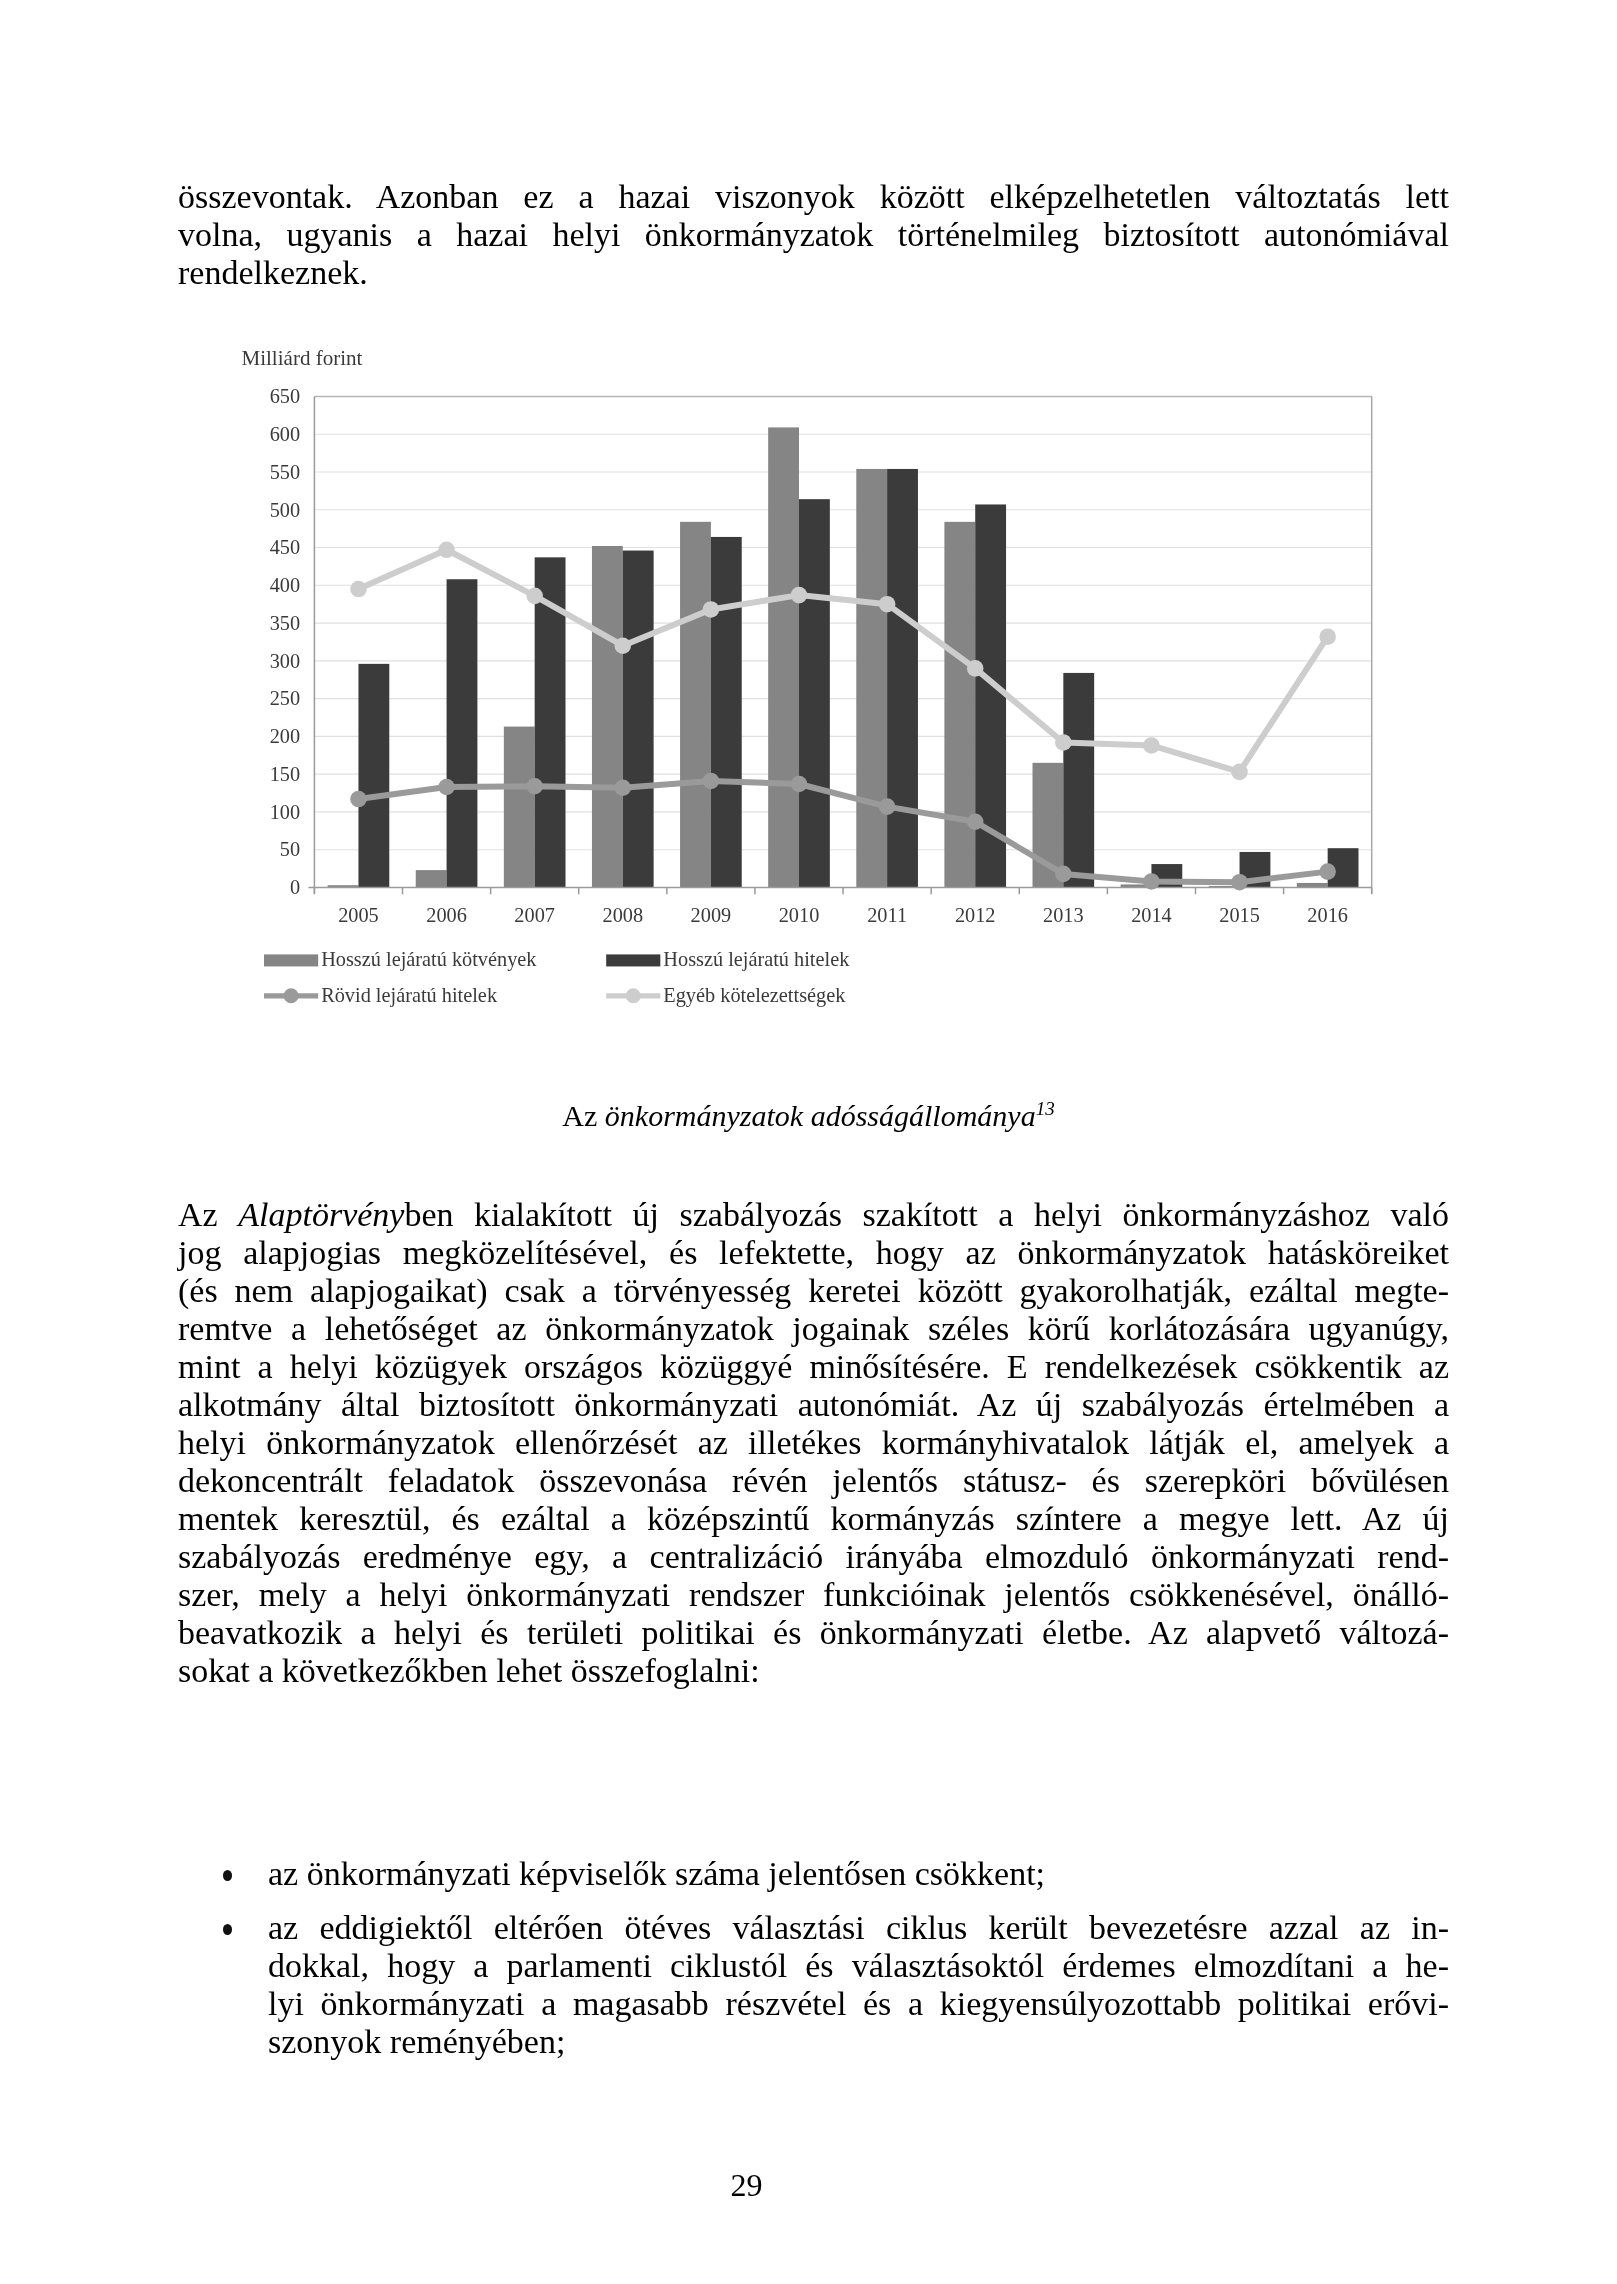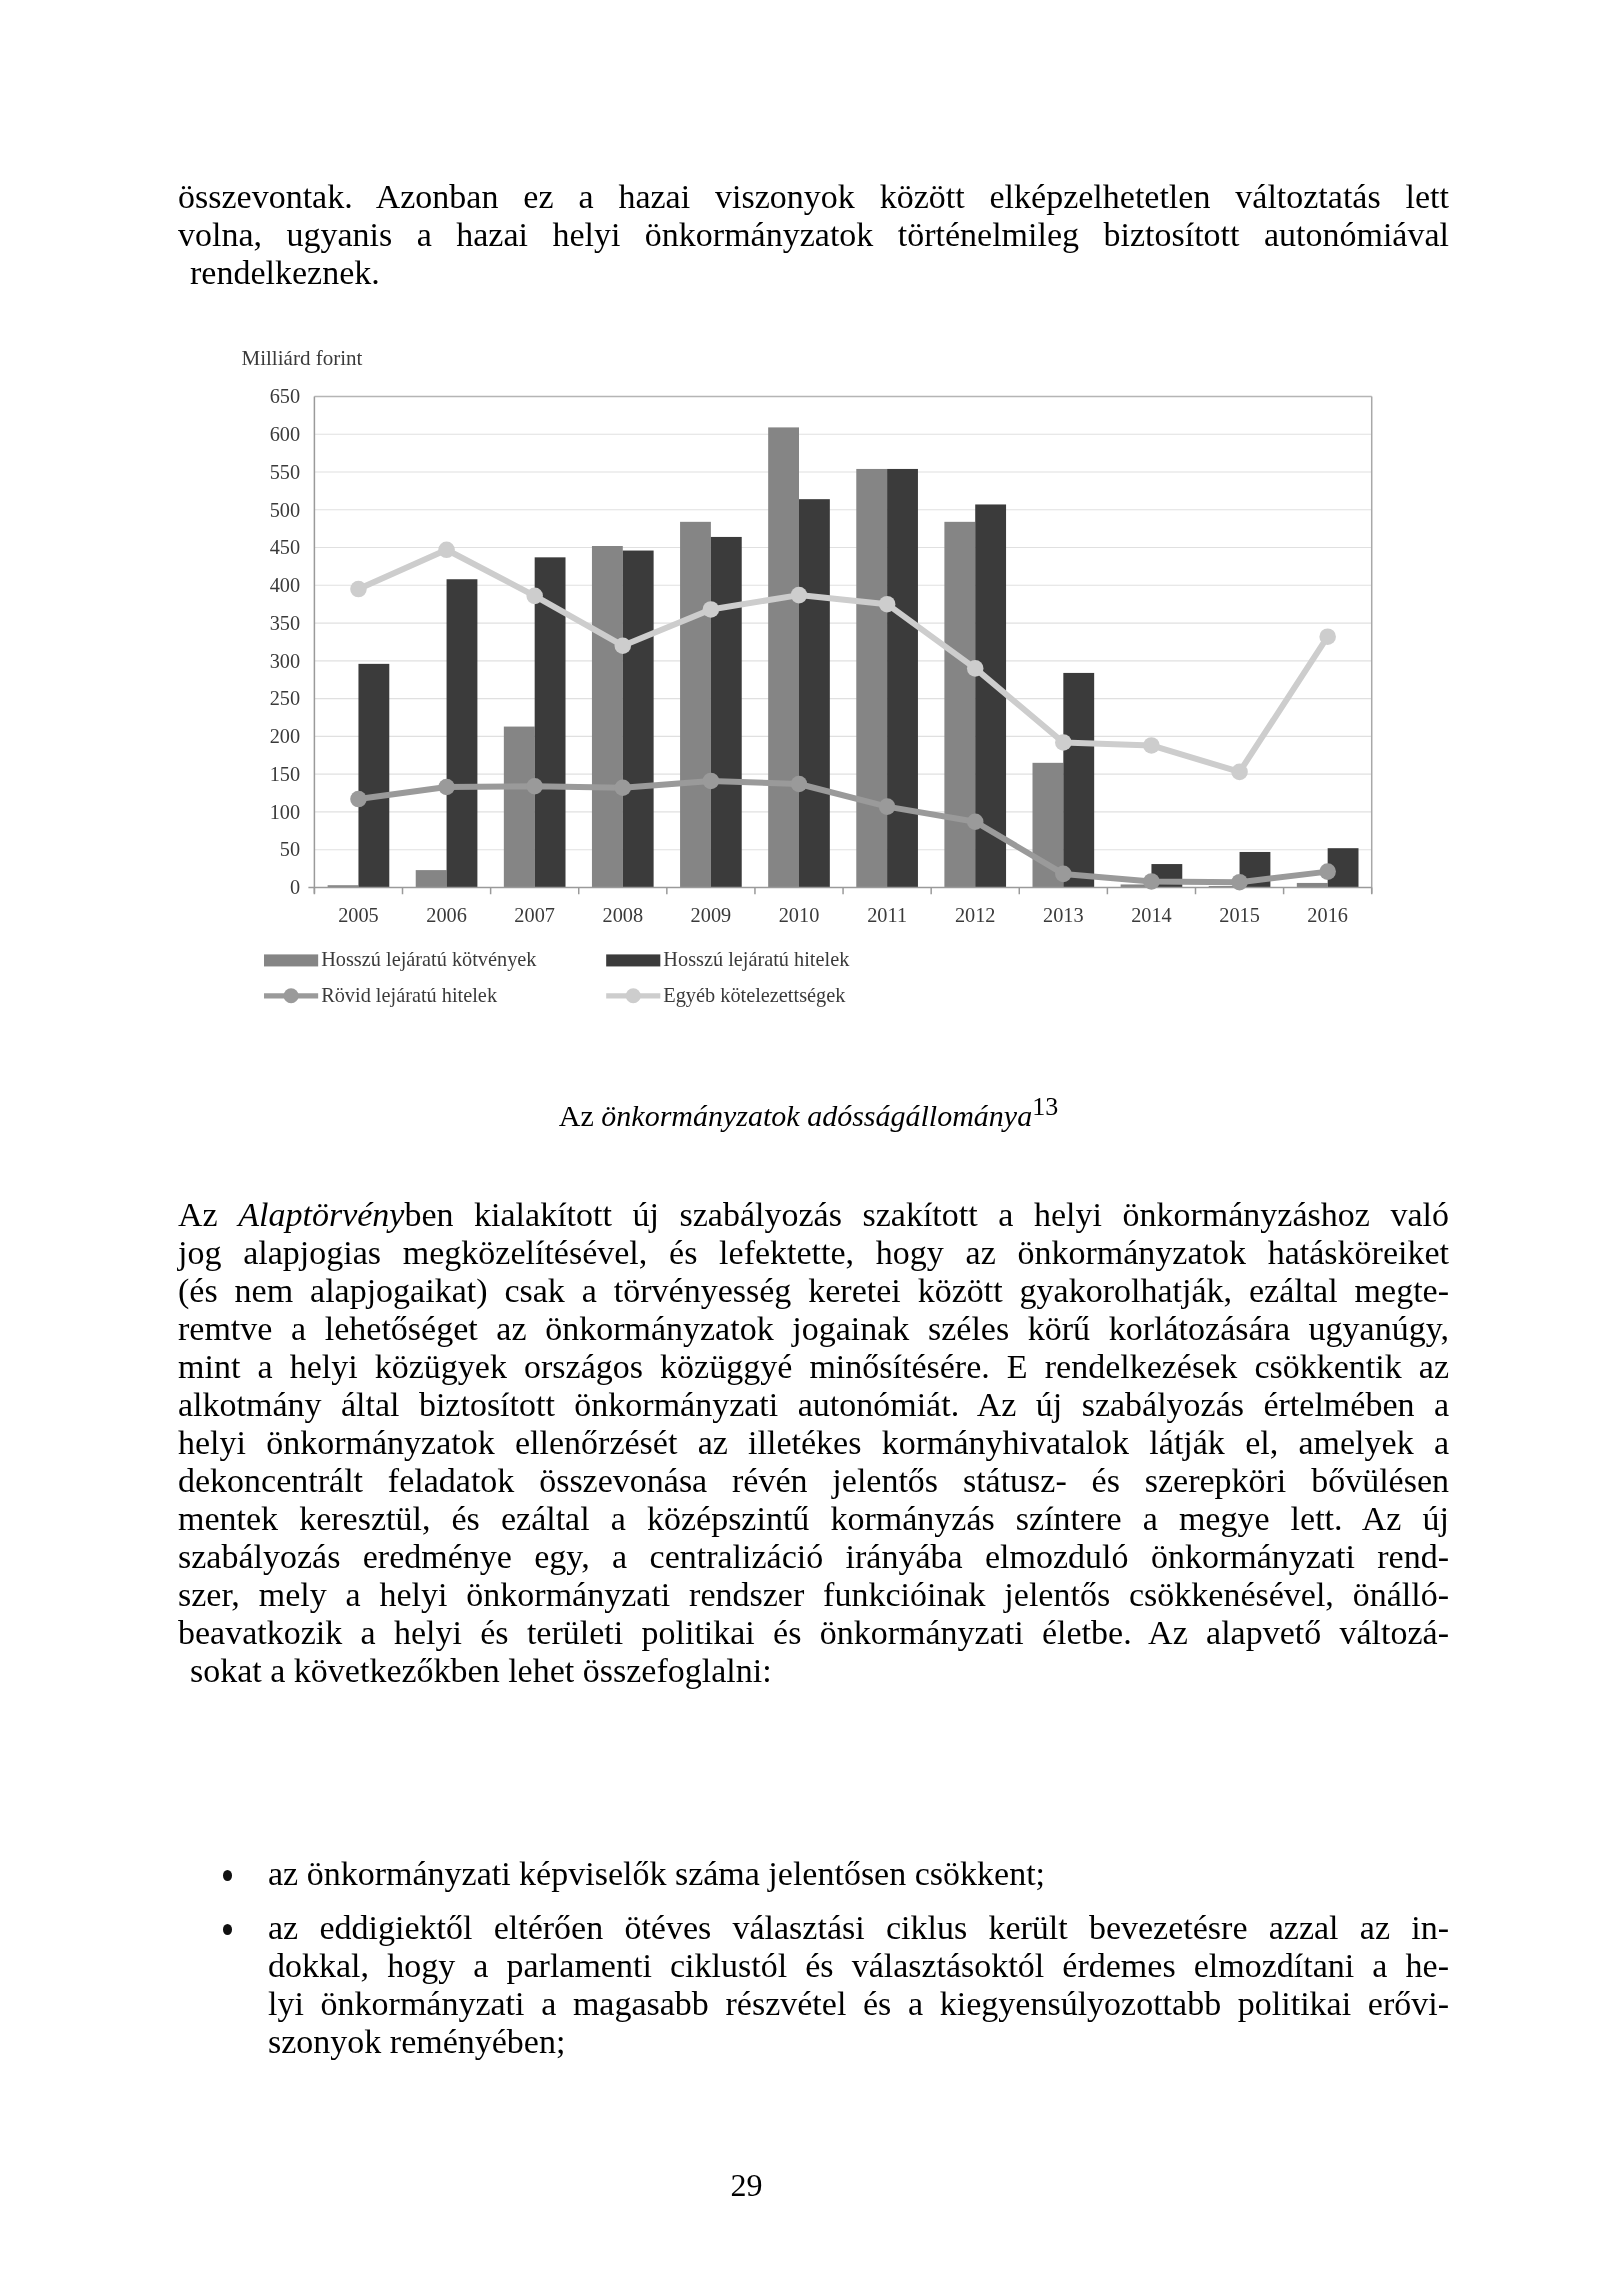--- a/index.html
+++ b/index.html
@@ -14,32 +14,32 @@
     width: 1271px;
     font-size: 34px;
     line-height: 38px;
     text-align: justify;
     text-align-last: left;
     transform-origin: left top;
   }
   #para-top { top: 178px; }
   #para-main { top: 1196px; }
   .para .line { display: block; text-align: justify; text-align-last: justify; white-space: nowrap; }
-  .para .line.last { text-align-last: left; margin-left: 12px; }
+  .para .line.last { text-align-last: left; }
   .italic { font-style: italic; text-align: center; }
 
   #chart-wrap { position: absolute; left: 226px; top: 331px; width: 1189px; height: 752px; }
   #chart-svg { position: absolute; left: 0; top: 0; width: 1189px; height: 752px; overflow: visible; }
   .chart-font { font-family: "Liberation Serif", "DejaVu Serif", serif; fill: #3a3a3a; }
 
   #caption {
     position: absolute; top: 1097px; left: 0; width: 1617px; text-align: center;
     font-size: 30px; line-height: 38px;
   }
-  #caption sup { font-size: 26px; vertical-align: super; line-height: 0; }
+  #caption sup { font-size: 19px; vertical-align: super; line-height: 0; font-style: italic; }
 
   .bullets { position: absolute; left: 178px; width: 1271px; font-size: 34px; line-height: 38px; }
   .bullet-item { position: relative; padding-left: 90px; margin: 0; }
   .bullet-dot {
     position: absolute; left: 45px; top: 15px; width: 9px; height: 10.5px; border-radius: 50%; background: #111;
   }
   #bullet-1 { top: 1855px; }
   #bullet-2 { top: 1909px; }
 
   #page-number { position: absolute; top: 2167px; left: 0; width: 1493px; text-align: center; font-size: 32px; }

